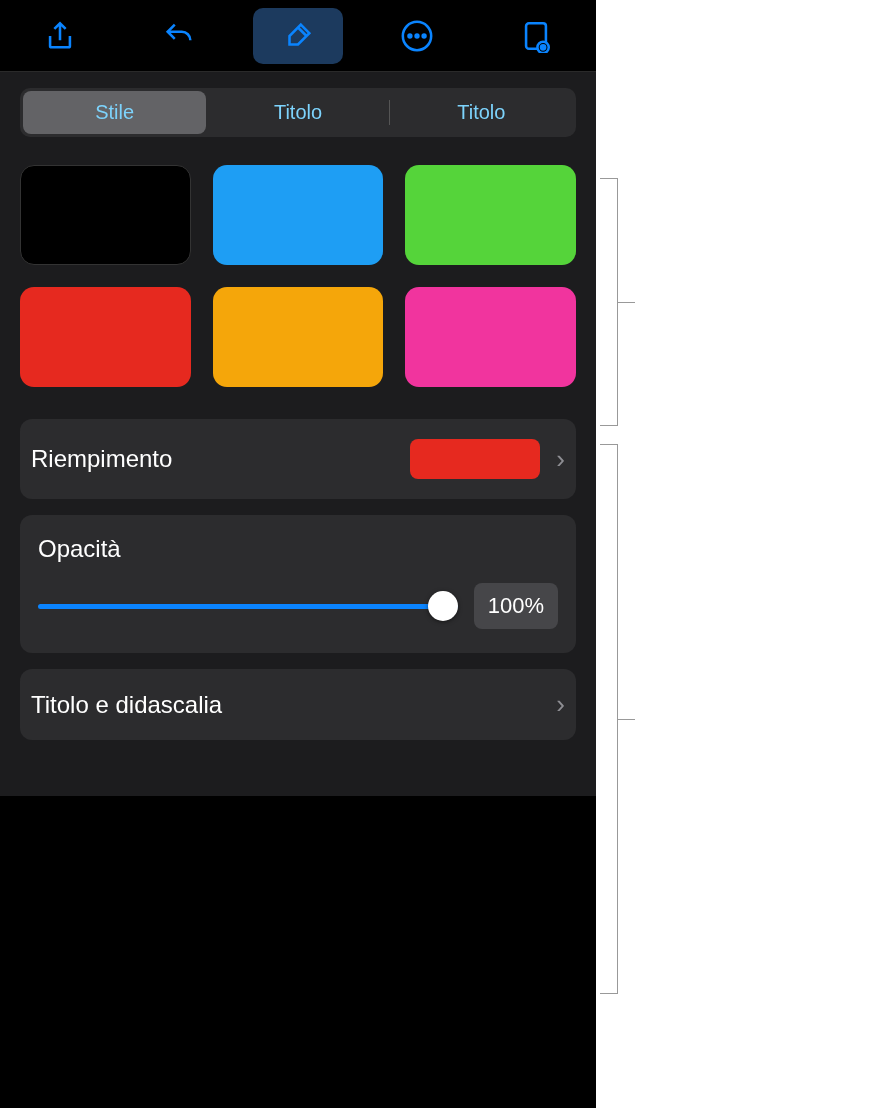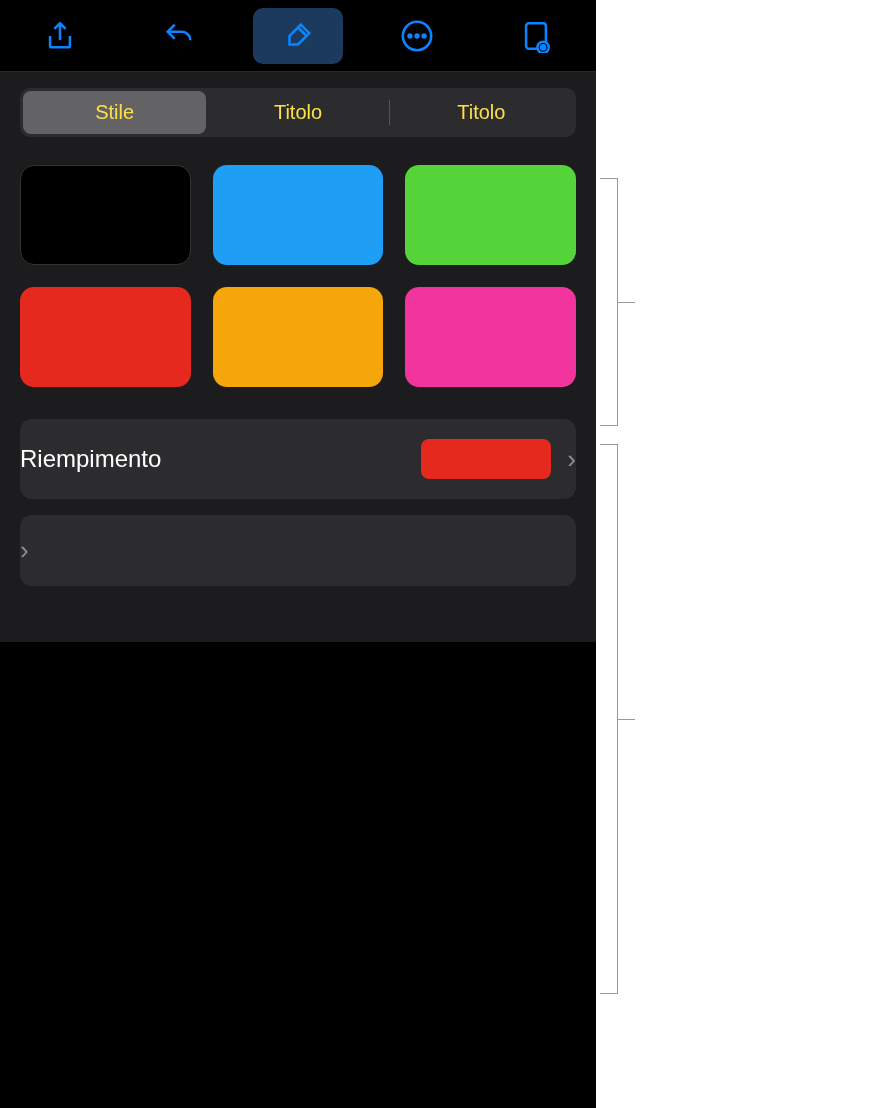--- a/index.html
+++ b/index.html
@@ -46,21 +46,21 @@
       display: flex;
       background: #2c2c2e;
       border-radius: 10px;
       padding: 3px;
       margin-bottom: 28px;
     }
     .seg-item {
       flex: 1;
       text-align: center;
       padding: 10px 0;
-      color: #fde047;
+      color: #7dd3fc;
       font-size: 20px;
       border-radius: 8px;
       cursor: pointer;
       position: relative;
     }
     .seg-item.selected {
       background: #636366;
     }
     .seg-item:not(:last-child):not(.selected)::after {
       content: "";
@@ -78,21 +78,21 @@
       margin-bottom: 32px;
     }
     .swatch {
       height: 100px;
       border-radius: 14px;
       cursor: pointer;
     }
     .row {
       background: #2c2c2e;
       border-radius: 12px;
-      padding: 20px 0;
+      padding: 20px 11px;
       margin-bottom: 16px;
       display: flex;
       align-items: center;
       justify-content: space-between;
       color: #ffffff;
       font-size: 24px;
     }
     .row-right {
       display: flex;
       align-items: center;
@@ -254,22 +254,33 @@
       <span>Riempimento</span>
       <div class="row-right">
         <div class="fill-preview" style="background:#e6291f"></div>
         <span class="chevron">›</span>
       </div>
     </div>
 
 
 
 
+    <div class="opacity-row">
+      <div class="opacity-label">Opacità</div>
+      <div class="opacity-controls">
+        <div class="slider-wrap">
+          <div class="slider-track"></div>
+          <div class="slider-knob"></div>
+        </div>
+        <div class="opacity-value">100%</div>
+      </div>
+    </div>
 
     <div class="row">
+      <span>Titolo e didascalia</span>
       <span class="chevron">›</span>
     </div>
 
   </div>
 </div>
 
 <div class="bracket bracket1"></div>
 <div class="bracket bracket2"></div>
 
 </body></html>

